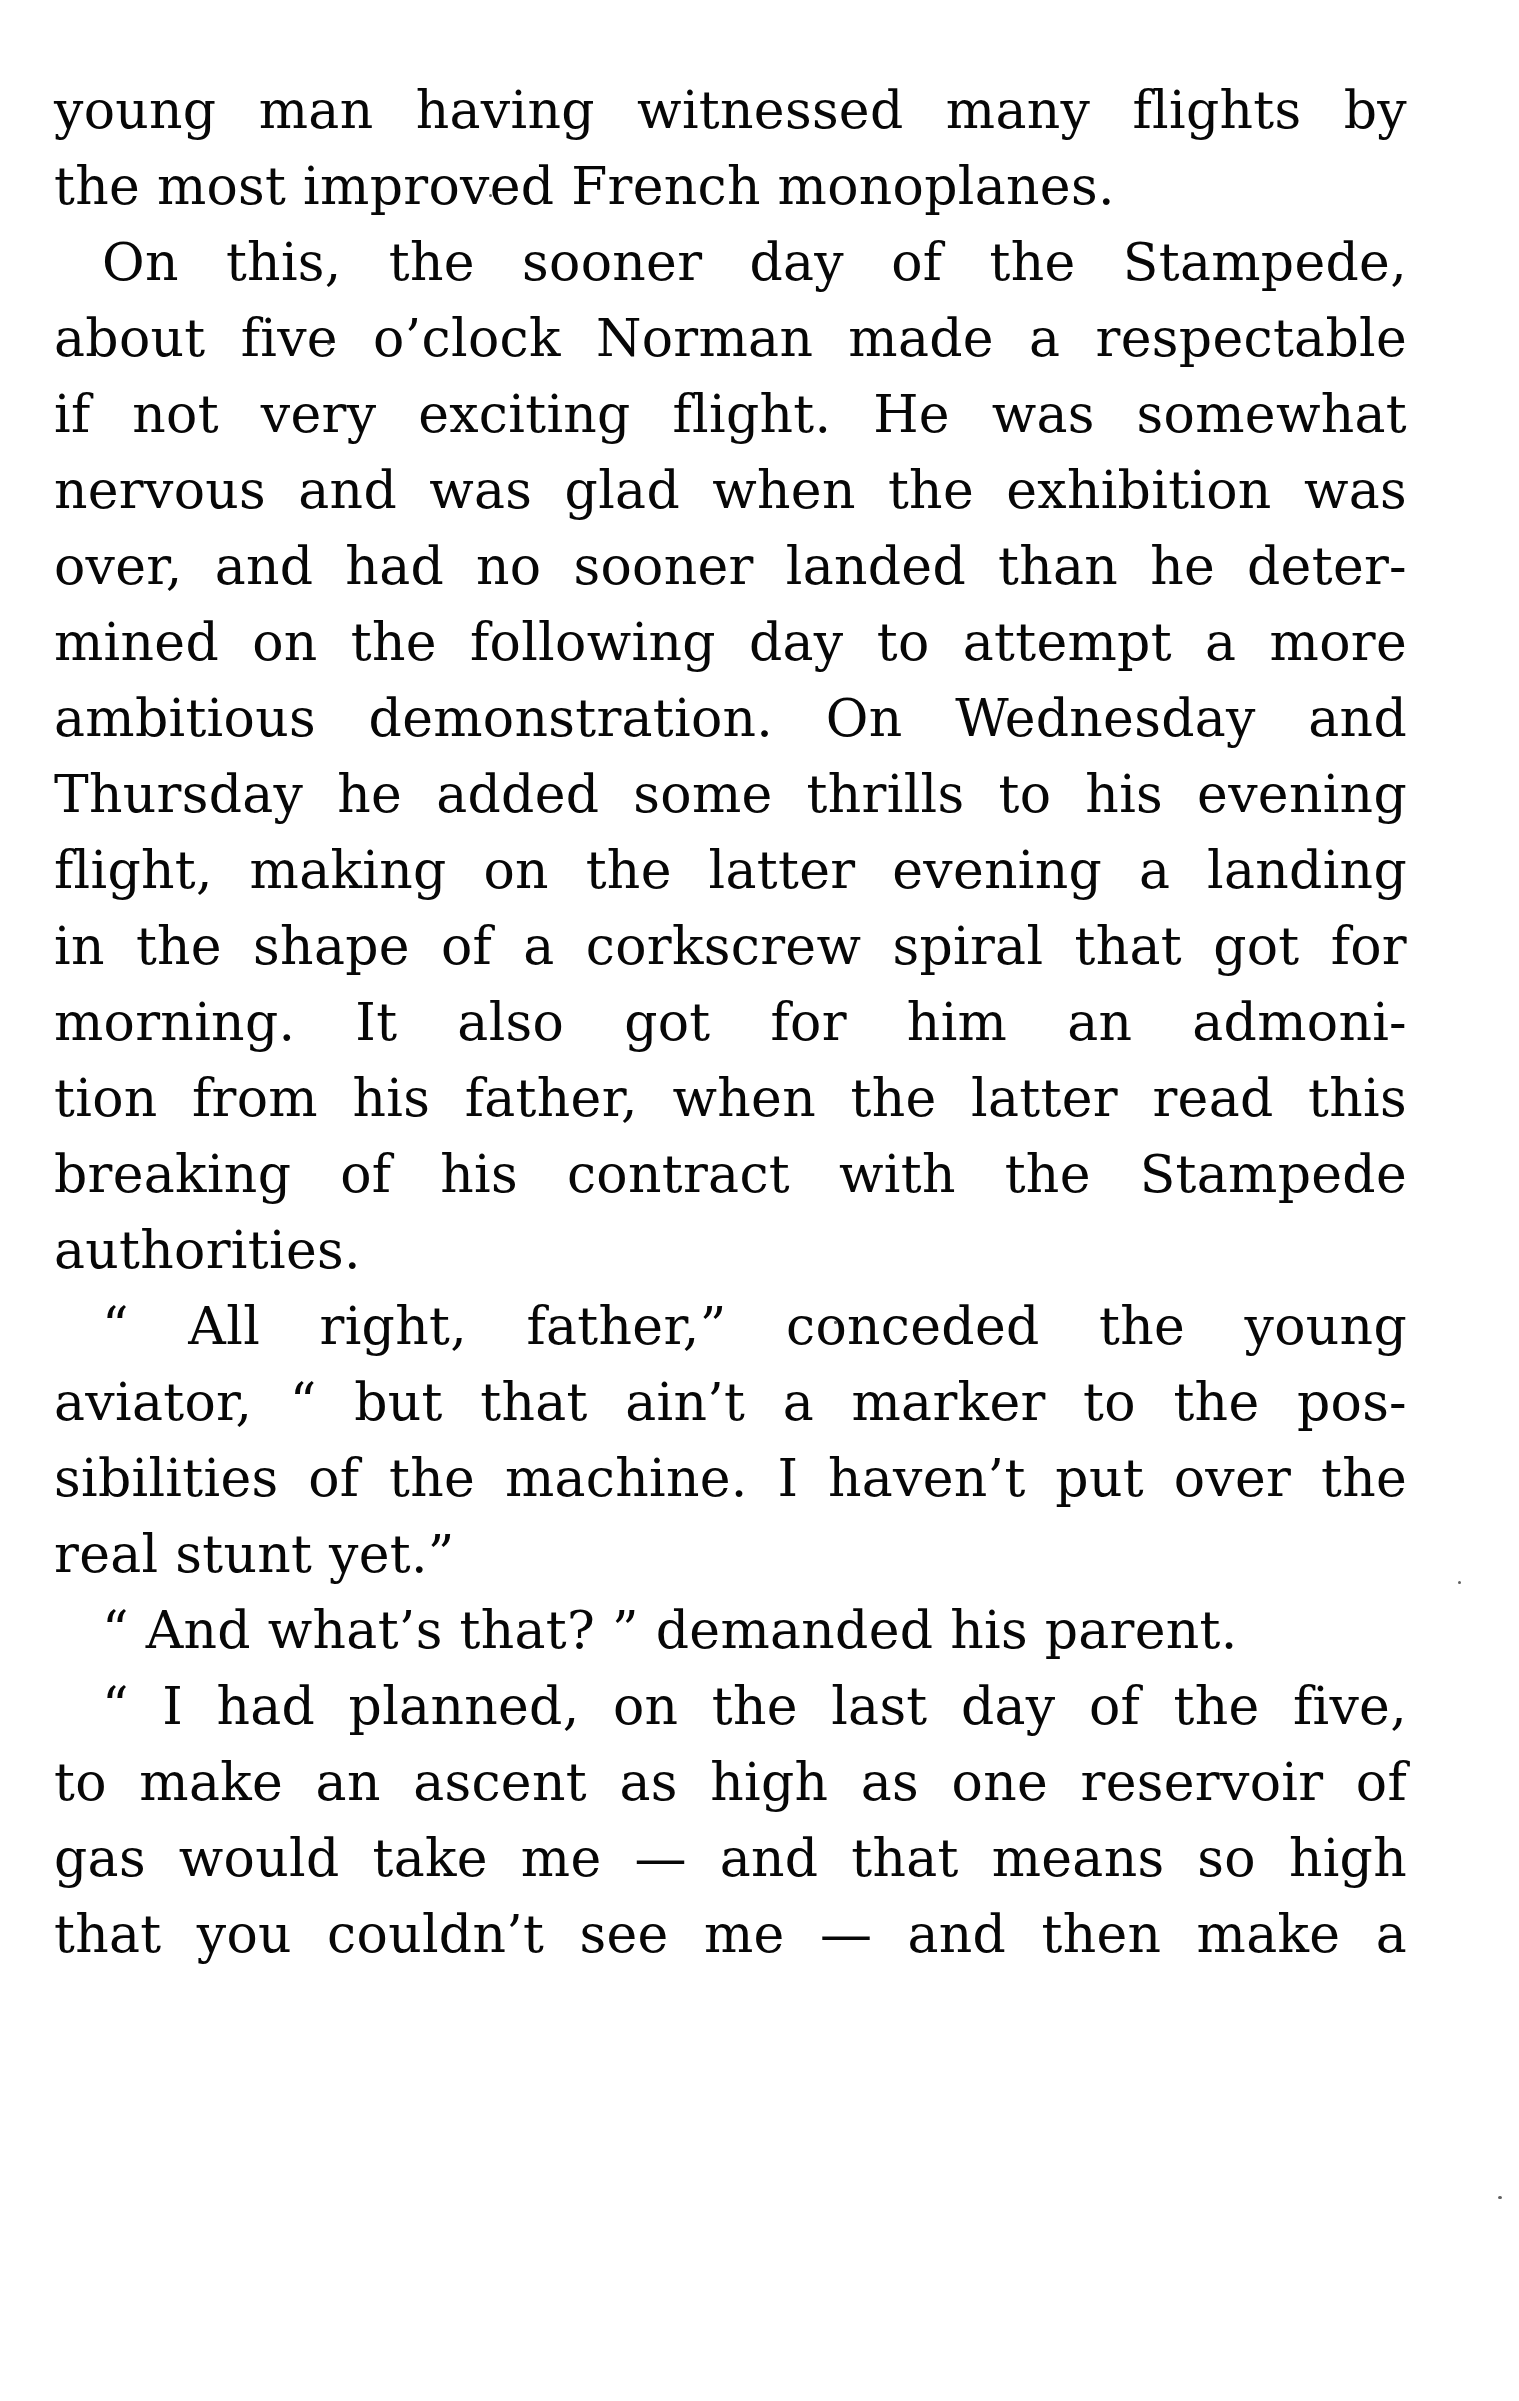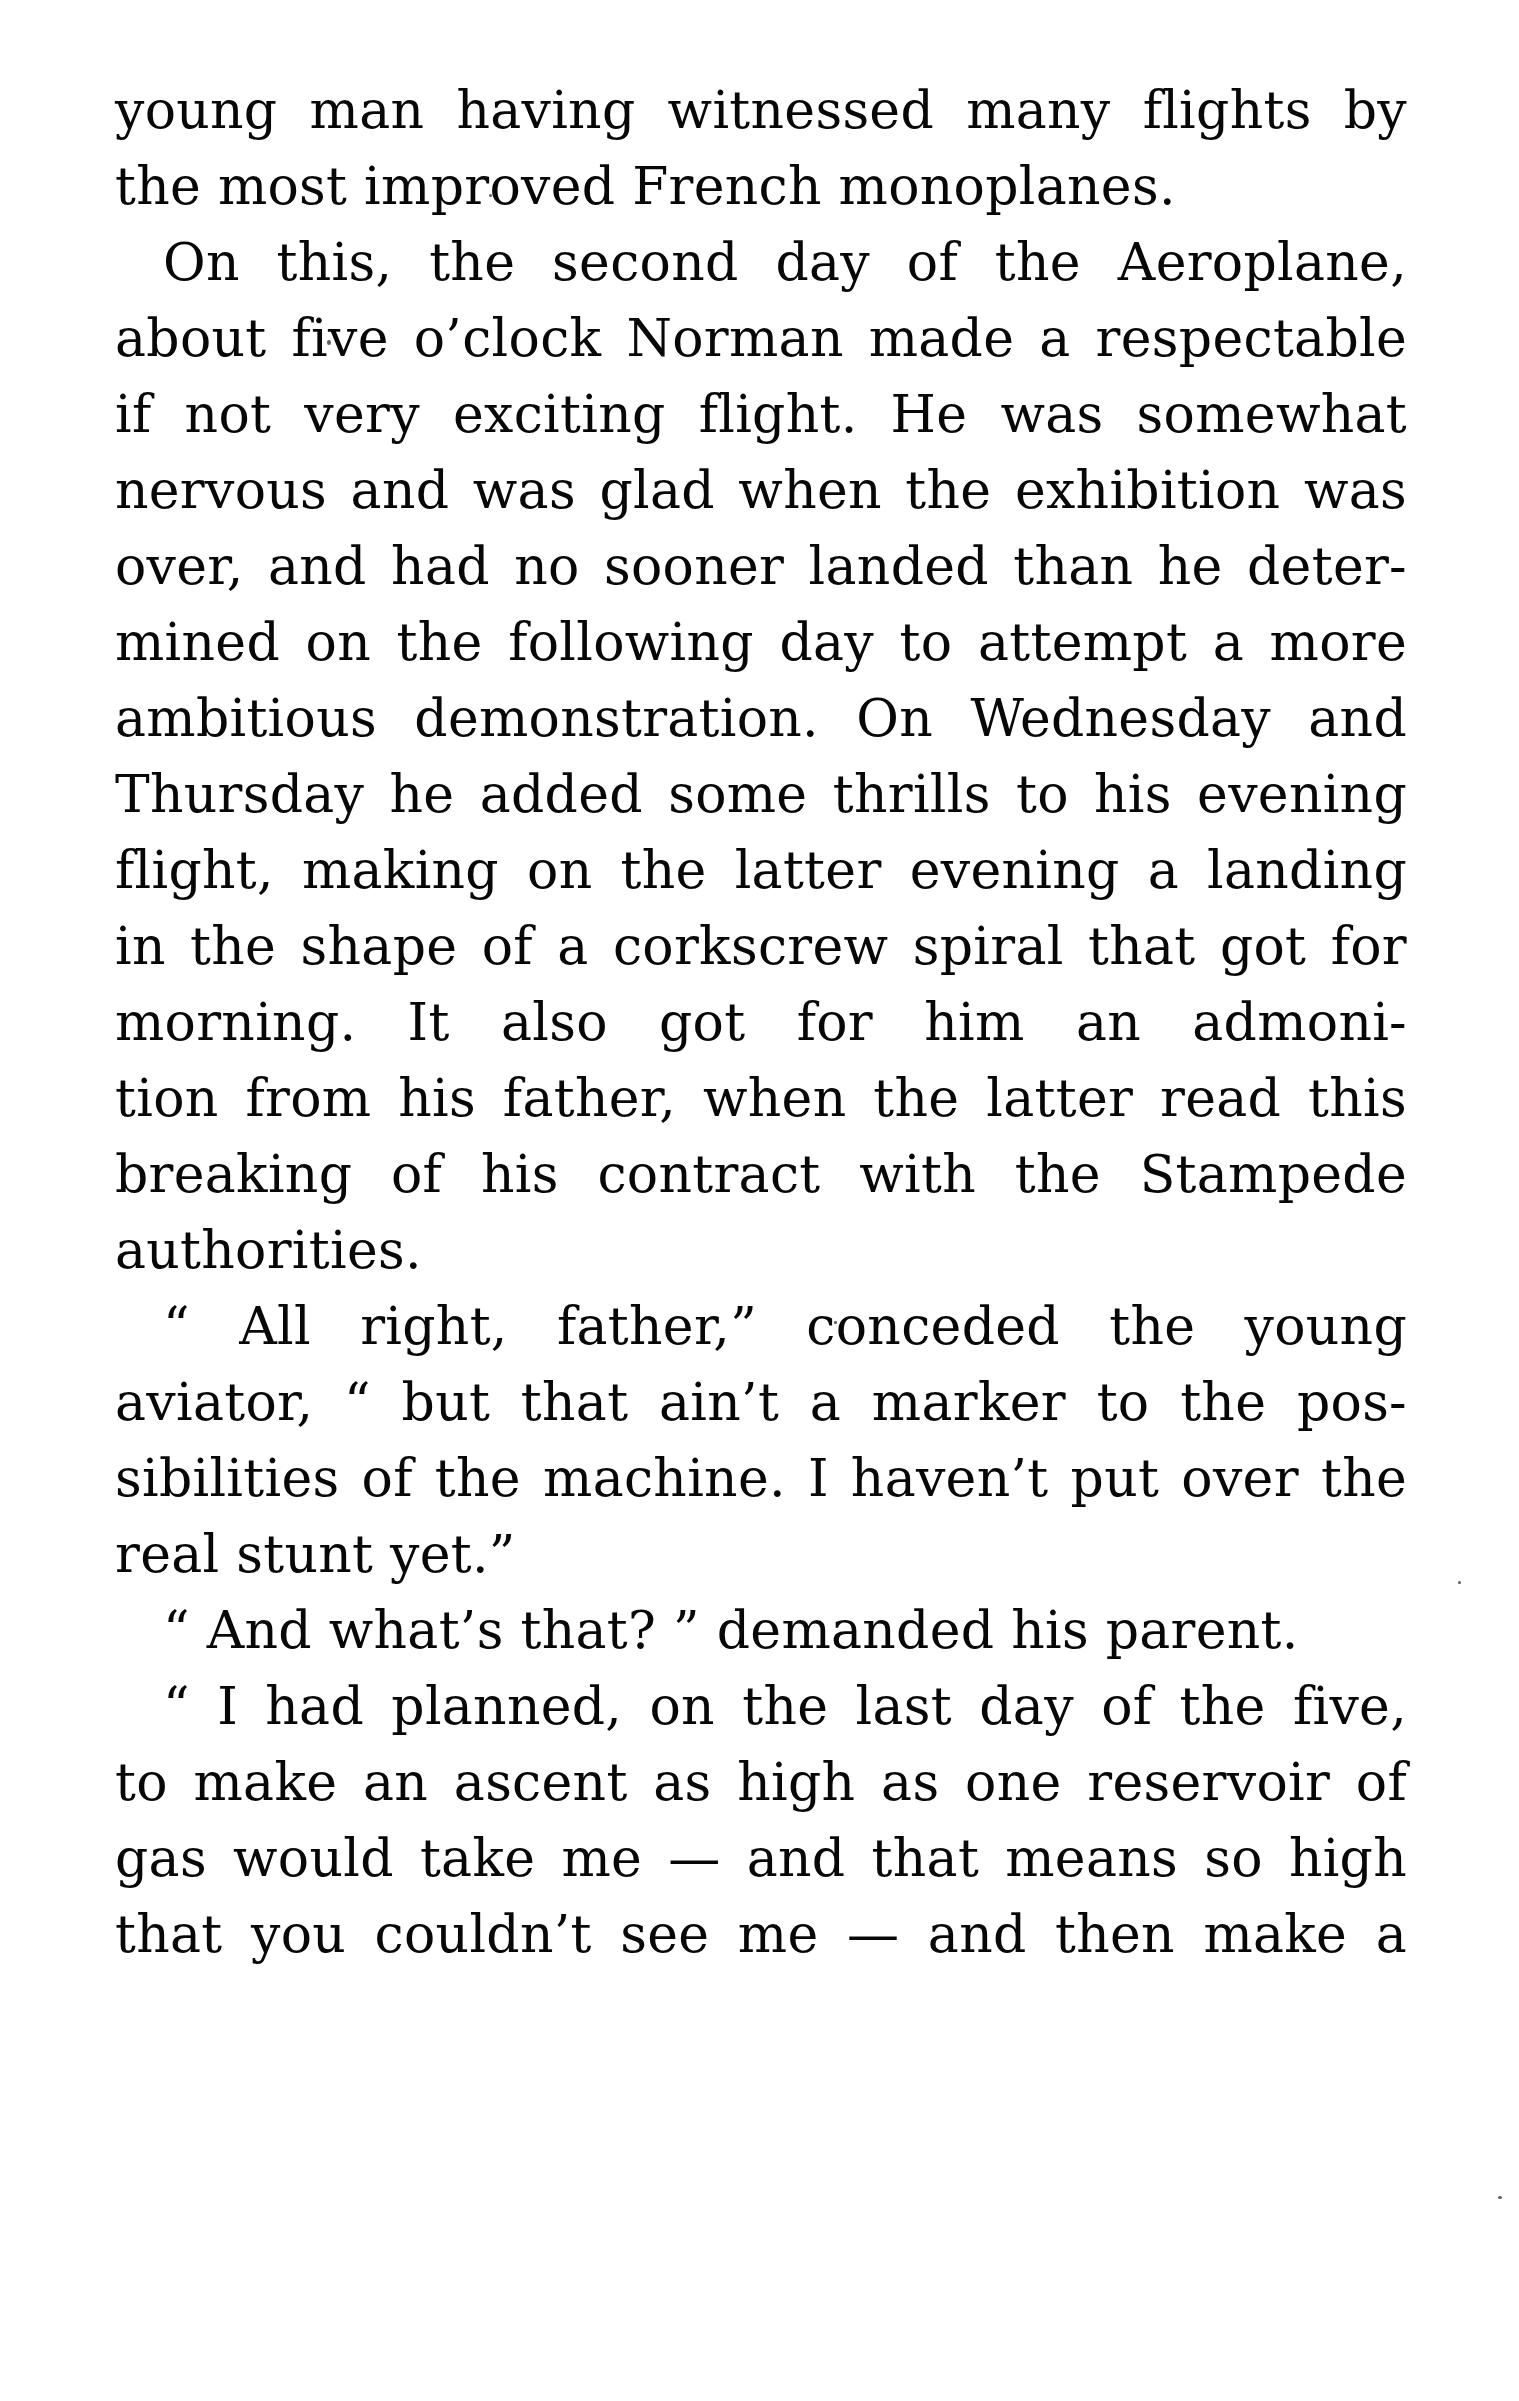--- a/index.html
+++ b/index.html
@@ -34,21 +34,21 @@
     left: 47%;
     transform: translateX(-50%);
     top: 93px;
     font-size: 53px;
     line-height: 73px;
     font-style: italic;
     white-space: nowrap;
     letter-spacing: 0.7px;
   }
   .body-text {
-    margin: 72px 113px 0 115px;
+    margin: 72px 113px 0 54px;
   }
   .line {
     font-size: 52px;
     line-height: 76px;
     height: 76px;
     white-space: normal;
     letter-spacing: 0.3px;
     text-align: justify;
     text-align-last: justify;
   }
@@ -69,21 +69,21 @@
 </style>
 </head>
 <body>
 
 <div class="page">
 
 
   <div class="body-text">
     <div class="line">young man having witnessed many flights by</div>
     <div class="line end">the most improved French monoplanes.</div>
-    <div class="line indent">On this, the second day of the Aeroplane,</div>
+    <div class="line indent">On this, the sooner day of the Stampede,</div>
     <div class="line">about five o’clock Norman made a respectable</div>
     <div class="line">if not very exciting flight.  He was somewhat</div>
     <div class="line">nervous and was glad when the exhibition was</div>
     <div class="line">over, and had no sooner landed than he deter-</div>
     <div class="line">mined on the following day to attempt a more</div>
     <div class="line">ambitious demonstration.  On Wednesday and</div>
     <div class="line">Thursday he added some thrills to his evening</div>
     <div class="line">flight, making on the latter evening a landing</div>
     <div class="line">in the shape of a corkscrew spiral that got for</div>
     <div class="line">morning.  It also got for him an admoni-</div>

